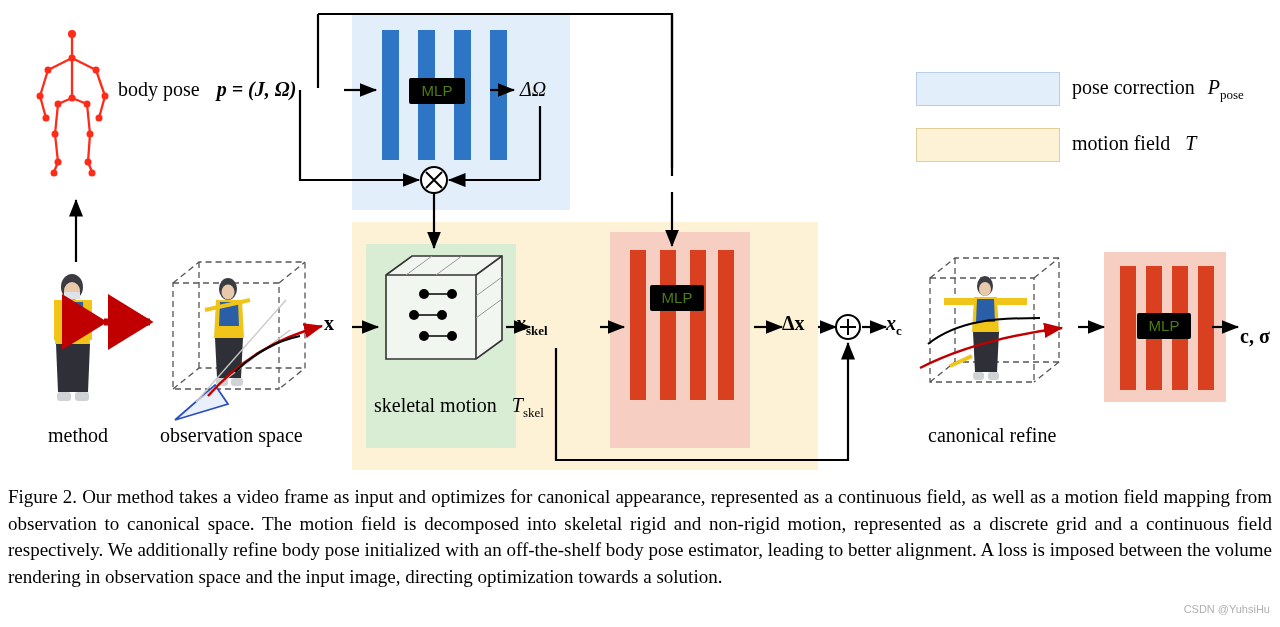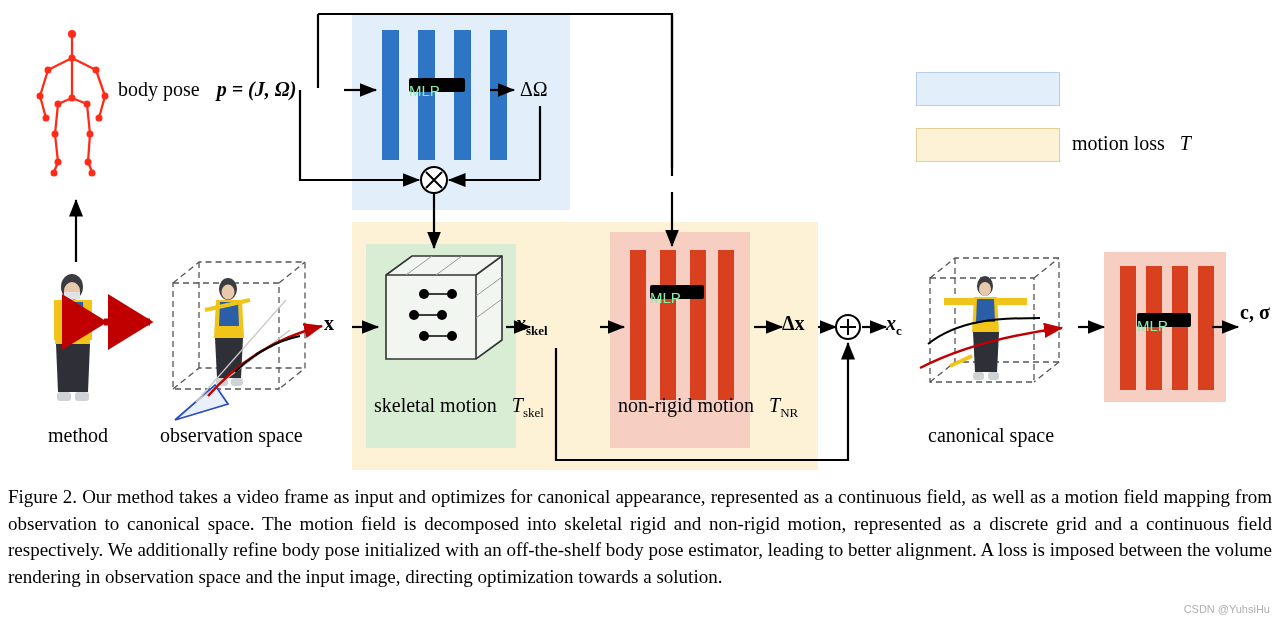--- a/index.html
+++ b/index.html
@@ -51,25 +51,26 @@
     position: absolute;
     top: 0;
     height: 100%;
   }
   .cols-pose .col { background: #2e75c6; width: 17px; }
   .cols-red .col { background: #d9401f; width: 16px; }
 
   
   .mlpbox {
     background: #000;
-    color: #86efac;
+    color: #4d7c0f;
     font-family: "Liberation Sans", sans-serif;
     font-size: 15px;
+    text-align: center;
     line-height: 26px;
-    height: 14px;
+    height: 26px;
     border-radius: 2px;
   }
 
   
   .txt {
     font-family: "Liberation Serif", serif;
     white-space: nowrap;
     text-align: center;
   }
   .t20 { font-size: 20px; }
@@ -315,53 +316,53 @@
     <path d="M1078,327 L1104,327" stroke="#000" stroke-width="2.2" fill="none" marker-end="url(#ah)"></path>
 
     <path d="M1212,327 L1238,327" stroke="#000" stroke-width="2.2" fill="none" marker-end="url(#ah)"></path>
   </svg>
 
   <div class="abs txt t20" style="left:118px; top:78px;">
     <span>body pose</span>
     <span style="font-style:italic; font-weight:bold; margin-left:12px;">p = (J, Ω)</span>
   </div>
 
-  <div class="abs txt t20" style="left:520px; top:78px; ">ΔΩ</div>
+  <div class="abs txt t20" style="left:520px; top:78px; font-style:italic;">ΔΩ</div>
 
   <div class="abs txt t20" style="left:324px; top:312px; font-weight:bold;">x</div>
 
   <div class="abs txt t20" style="left:516px; top:312px; font-weight:bold;"><span style="font-style: italic;">x</span><span style="font-size: 0.65em; vertical-align: sub; font-style: normal;">skel</span></div>
 
   <div class="abs txt t20" style="left:782px; top:312px; font-weight:bold;">Δx</div>
 
   <div class="abs txt t20" style="left:886px; top:312px; font-weight:bold;"><span style="font-style: italic;">x</span><span style="font-size: 0.65em; vertical-align: sub; font-style: normal;">c</span></div>
 
-  <div class="abs txt t20" style="left:1240px; top:301px; font-weight:bold;">c, σ</div>
+  <div class="abs txt t20" style="left:1240px; top:325px; font-weight:bold;">c, σ</div>
 
   <div class="abs txt t20" style="left:48px; top:424px;">method</div>
 
   <div class="abs txt t20" style="left:374px; top:392px; line-height:26px;">
     <span>skeletal motion</span>
     <span style="font-style:italic; margin-left:10px;"><span style="font-style: italic;">T</span><span style="font-size: 0.65em; vertical-align: sub; font-style: normal;">skel</span></span>
   </div>
 
   <div class="abs txt t20" style="left:160px; top:424px;">observation space</div>
 
-  <div class="abs txt t20" style="left:618px; top:392px; line-height:26px;">
-    <span>non-rigid motion</span>
-    <span style="font-style:italic; margin-left:10px;"><span style="font-style: italic;">T</span><span style="font-size: 0.65em; vertical-align: sub; font-style: normal;">NR</span></span>
-  </div>
-
-  <div class="abs txt t20" style="left:928px; top:424px;">canonical space</div>
+
+  <div class="abs txt t20" style="left:928px; top:424px;">canonical refine</div>
 
   <div class="abs legend-swatch legend-pose" style="left:916px; top:72px;"></div>
+  <div class="abs txt t20" style="left:1072px; top:76px;">
+    <span>pose correction</span>
+    <span style="font-style:italic; margin-left:8px;"><span style="font-style: italic;">P</span><span style="font-size: 0.65em; vertical-align: sub; font-style: normal;">pose</span></span>
+  </div>
 
   <div class="abs legend-swatch legend-motion" style="left:916px; top:128px;"></div>
   <div class="abs txt t20" style="left:1072px; top:132px;">
-    <span>motion loss</span>
+    <span>motion field</span>
     <span style="font-style:italic; margin-left:10px;">T</span>
   </div>
 
 </div>
 
 <div id="caption">
   <span>Figure 2.</span><span> Our method takes a video frame as input and optimizes for canonical appearance, represented as a continuous field, as well as a motion field mapping from observation to canonical space. The motion field is decomposed into skeletal rigid and non-rigid motion, represented as a discrete grid and a continuous field respectively. We additionally refine body pose initialized with an off-the-shelf body pose estimator, leading to better alignment. A loss is imposed between the volume rendering in observation space and the input image, directing optimization towards a solution.</span>
 </div>
 
 <div id="watermark">CSDN @YuhsiHu</div>

